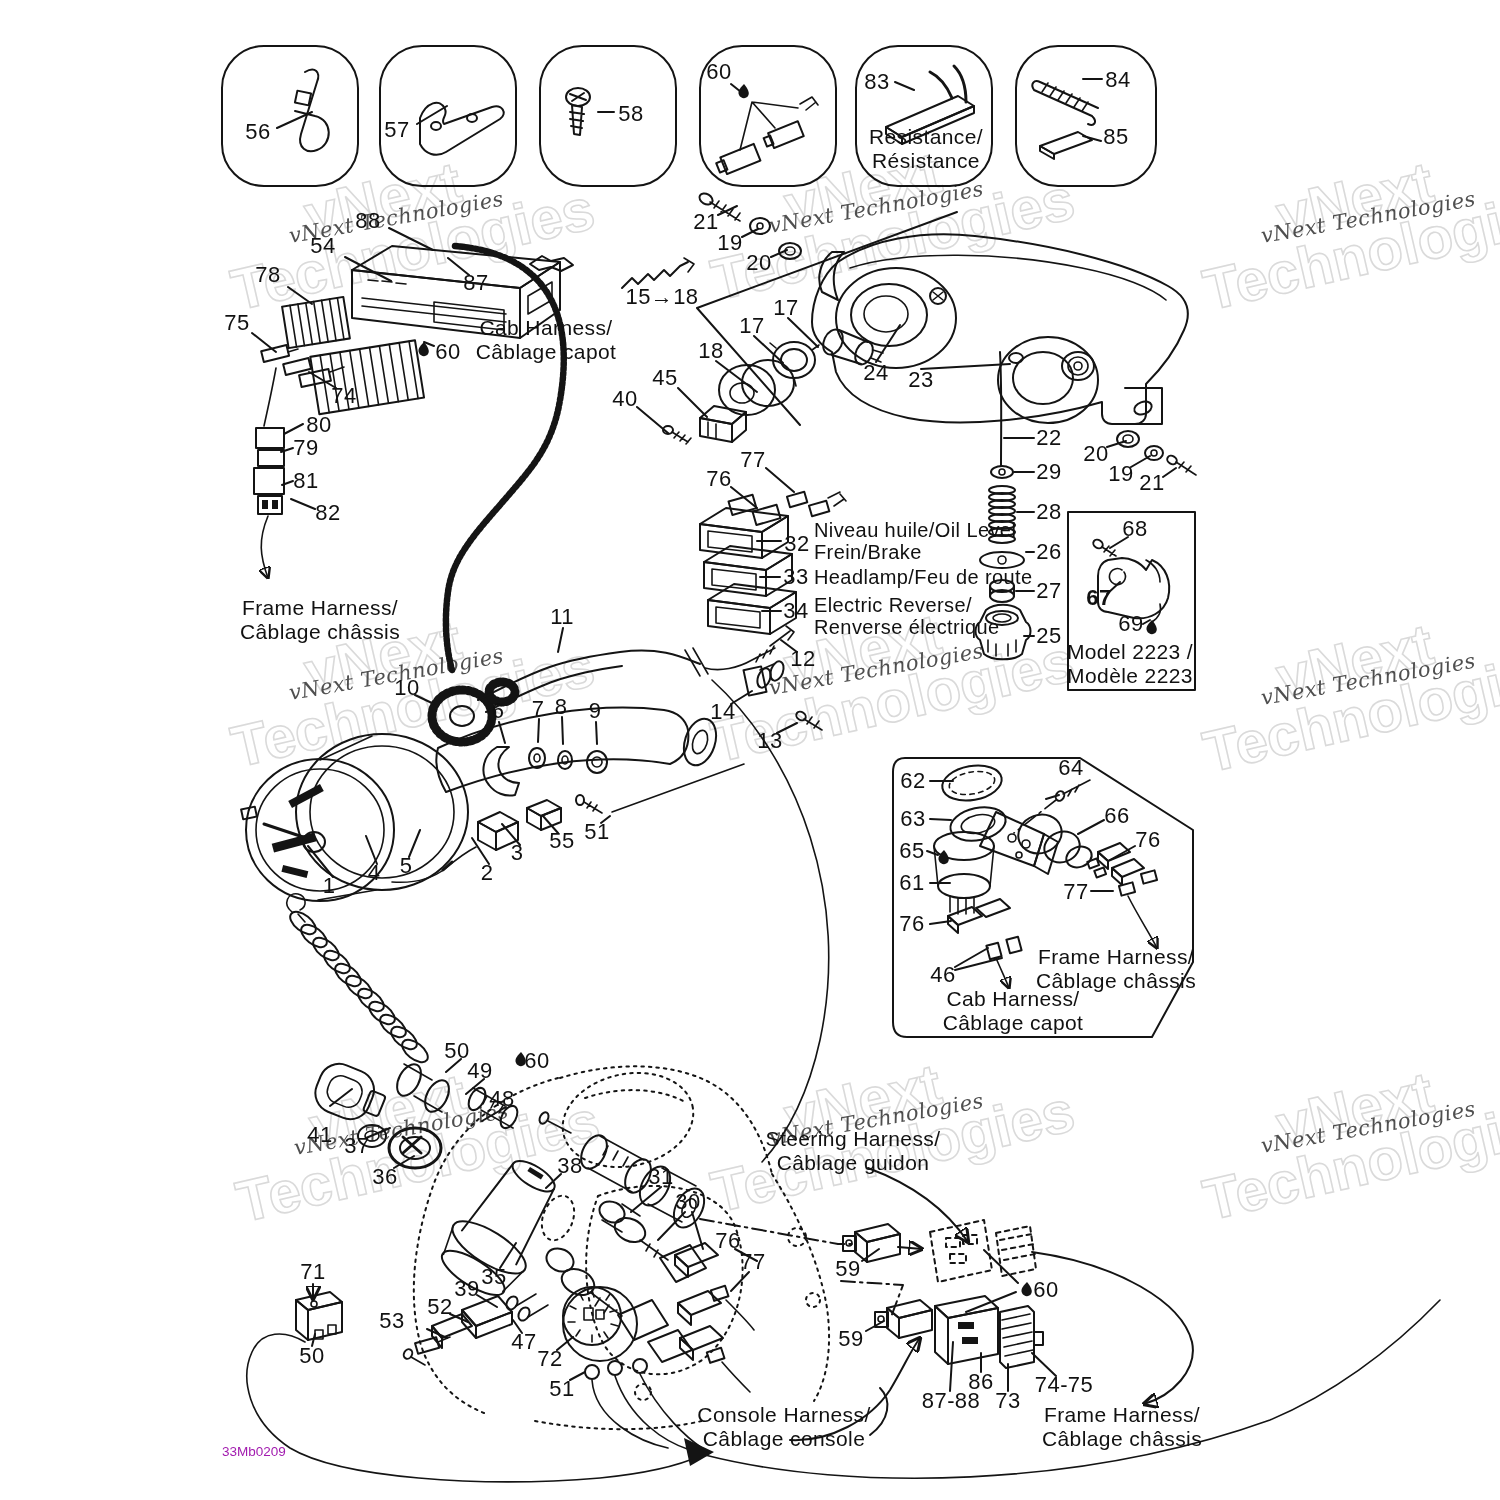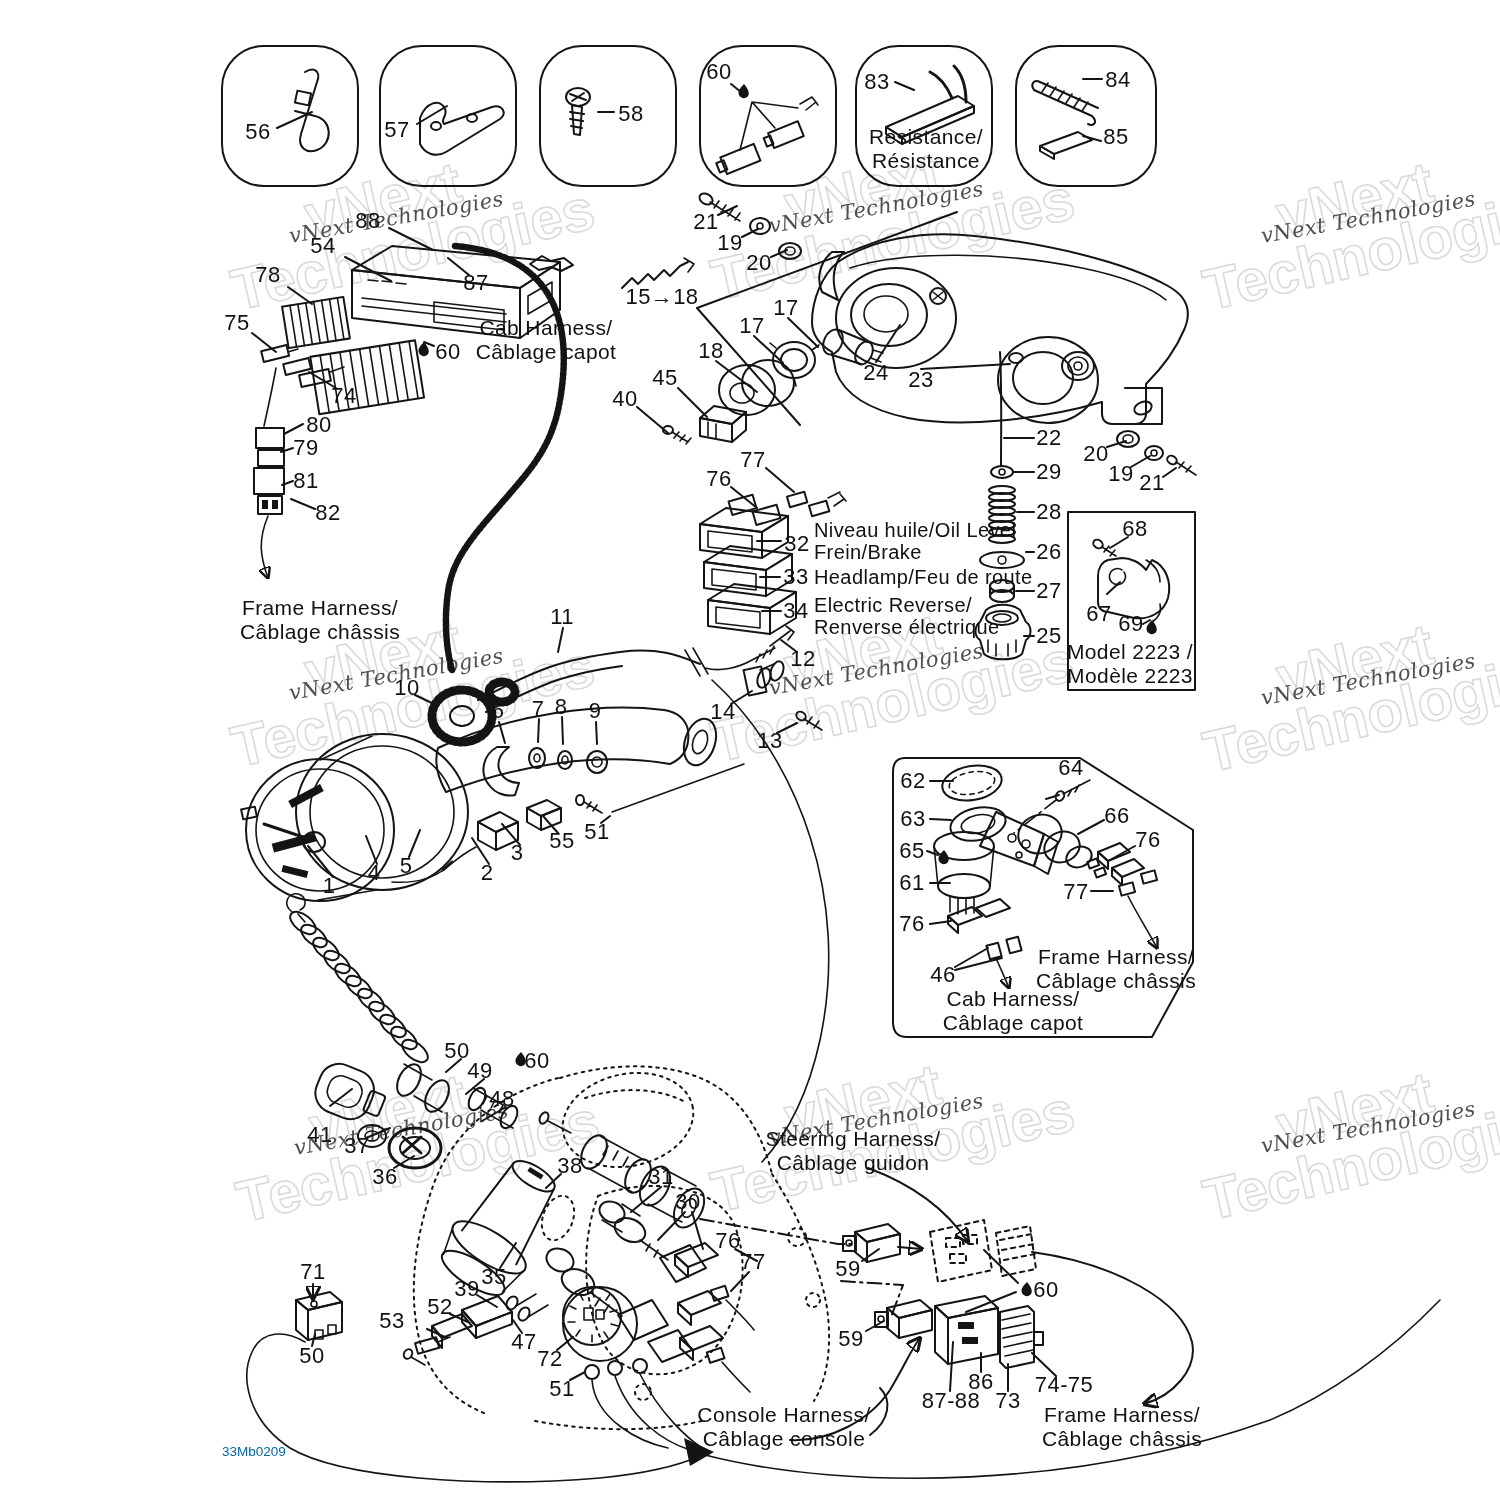--- a/index.html
+++ b/index.html
@@ -19,21 +19,21 @@
   #art .fillb{fill:#141414;stroke:none;}
   #art .wm-big{font-family:"Liberation Sans",sans-serif;font-weight:bold;font-size:58px;
       fill:none;stroke:#dadada;stroke-width:1.6px;text-anchor:middle;}
   #art .wm-small{font-family:"DejaVu Serif",serif;font-style:italic;font-size:21px;
       fill:#3c3c3c;text-anchor:middle;opacity:.9;letter-spacing:.5px;stroke:none;}
   .co{position:absolute;transform:translate(-50%,-50%);font-size:22px;color:#111;
       white-space:pre-line;text-align:center;line-height:1.12;letter-spacing:.4px;}
   .co.label{font-size:21px;}
   .co.small{font-size:20px;}
   .co.left{transform:translate(0,-50%);text-align:left;}
-  #doc-code{position:absolute;left:222px;top:1444px;font-size:13.5px;color:#0369a1;}
+  #doc-code{position:absolute;left:222px;top:1444px;font-size:13.5px;color:#a21caf;}
 </style>
 </head>
 <body>
 
 <div id="canvas">
 
 <svg id="art" width="1500" height="1500" viewBox="0 0 1500 1500">
   <defs>
     <marker id="arr" viewBox="0 0 10 10" refX="9" refY="5" markerWidth="7.5" markerHeight="7.5" orient="auto-start-reverse">
       <path d="M0,0L10,5L0,10Z" fill="#141414" stroke="none"></path>
@@ -653,21 +653,21 @@
       <div class="co num" style="left: 719px; top: 479px;">76</div>
       <div class="co num" style="left: 797px; top: 544px;">32</div>
       <div class="co num" style="left: 796px; top: 577px;">33</div>
       <div class="co num" style="left: 796px; top: 611px;">34</div>
       <div class="co small left" style="left: 814px; top: 541px;">Niveau huile/Oil Level
 Frein/Brake</div>
       <div class="co small left" style="left: 814px; top: 577px;">Headlamp/Feu de route</div>
       <div class="co small left" style="left: 814px; top: 616px;">Electric Reverse/
 Renverse électrique</div>
       <div class="co num" style="left: 1135px; top: 529px;">68</div>
-      <div class="co num" style="left: 1099px; top: 614px;">67</div>
+      <div class="co num" style="left: 1099px; top: 598px; font-weight: bold;">67</div>
       <div class="co num" style="left: 1131px; top: 624px;">69</div>
       <div class="co label" style="left: 1130px; top: 664px;">Model 2223 /
 Modèle 2223</div>
       <div class="co num" style="left: 562px; top: 617px;">11</div>
       <div class="co num" style="left: 803px; top: 659px;">12</div>
       <div class="co num" style="left: 723px; top: 712px;">14</div>
       <div class="co num" style="left: 770px; top: 741px;">13</div>
       <div class="co num" style="left: 407px; top: 688px;">10</div>
       <div class="co num" style="left: 498px; top: 711px;">6</div>
       <div class="co num" style="left: 538px; top: 709px;">7</div>

